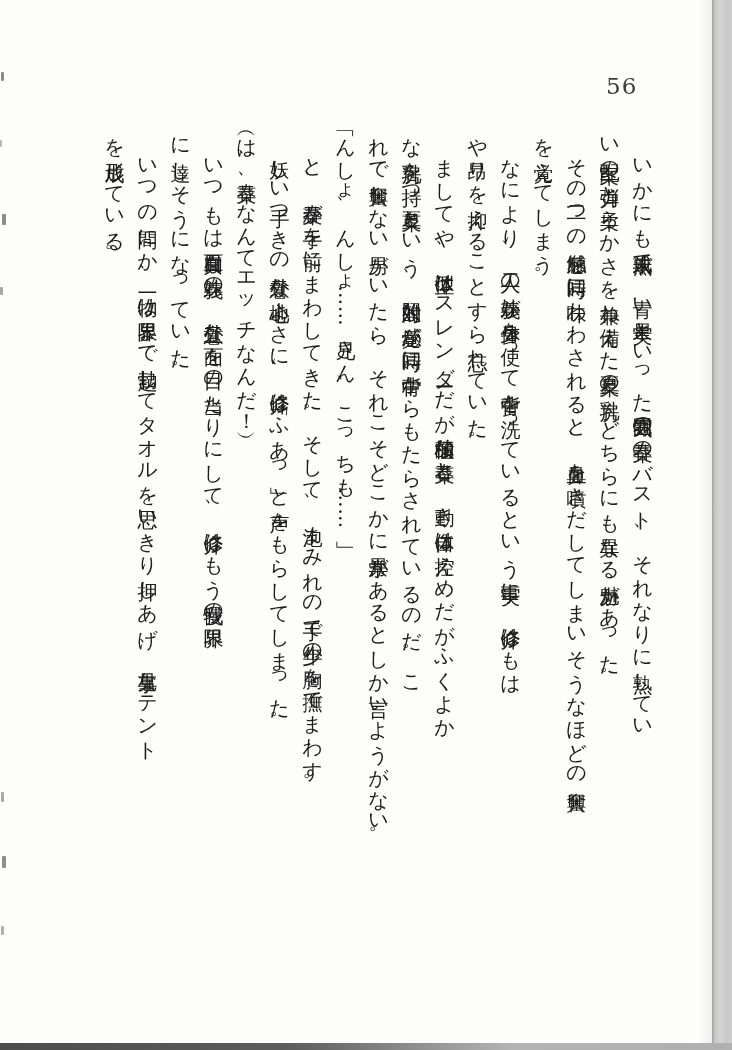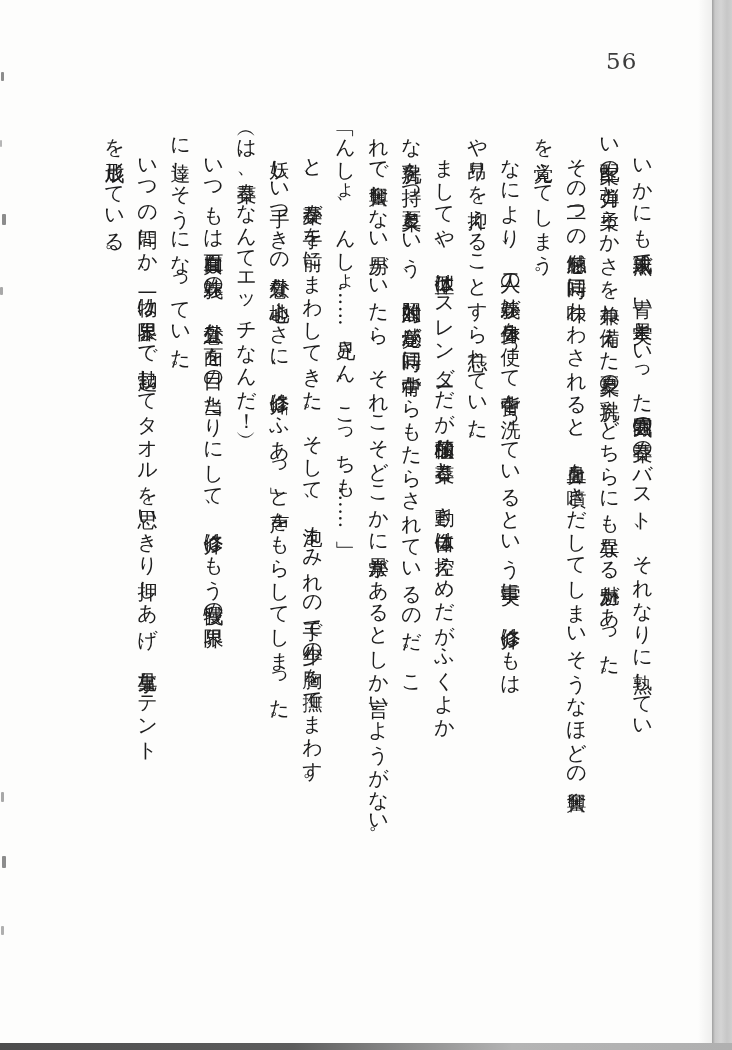--- a/index.html
+++ b/index.html
@@ -27,21 +27,21 @@
   .speck{position:absolute;background:#6f6f6f;border-radius:1px;opacity:.8;}
   .speck.s1{left:1px;top:72px;width:3px;height:9px;}
   .speck.s2{left:0;top:140px;width:2px;height:7px;opacity:.5;}
   .speck.s3{left:2px;top:214px;width:4px;height:11px;}
   .speck.s4{left:0;top:287px;width:3px;height:8px;opacity:.6;}
   .speck.s5{left:1px;top:792px;width:3px;height:10px;opacity:.6;}
   .speck.s6{left:2px;top:856px;width:4px;height:12px;}
   .speck.s7{left:1px;top:926px;width:3px;height:9px;opacity:.55;}
 
   .page-number{
-    position:absolute;left:606px;top:48px;
+    position:absolute;left:606px;top:73px;
     font-size:23px;color:#3c3c3c;letter-spacing:1px;
     font-family:"DejaVu Serif","Liberation Serif",serif;
   }
 
   
   .text-block{
     position:absolute;top:124px;left:98px;width:561px;height:828px;
     writing-mode:vertical-rl;
     text-orientation:mixed;
     font-size:20px;

